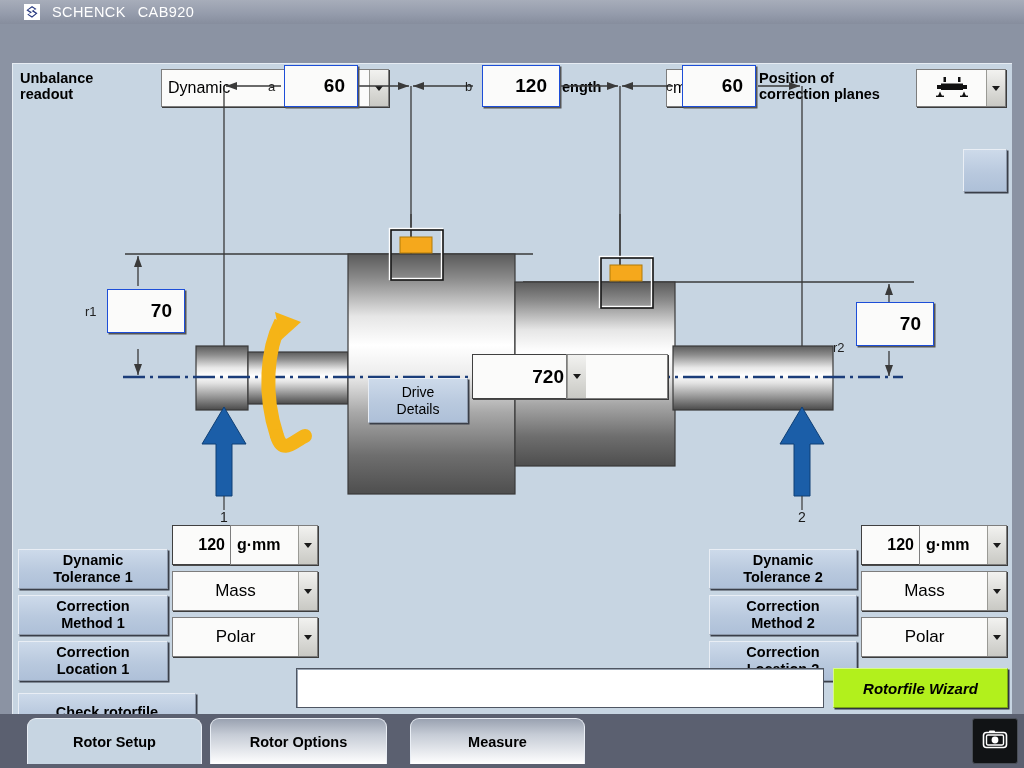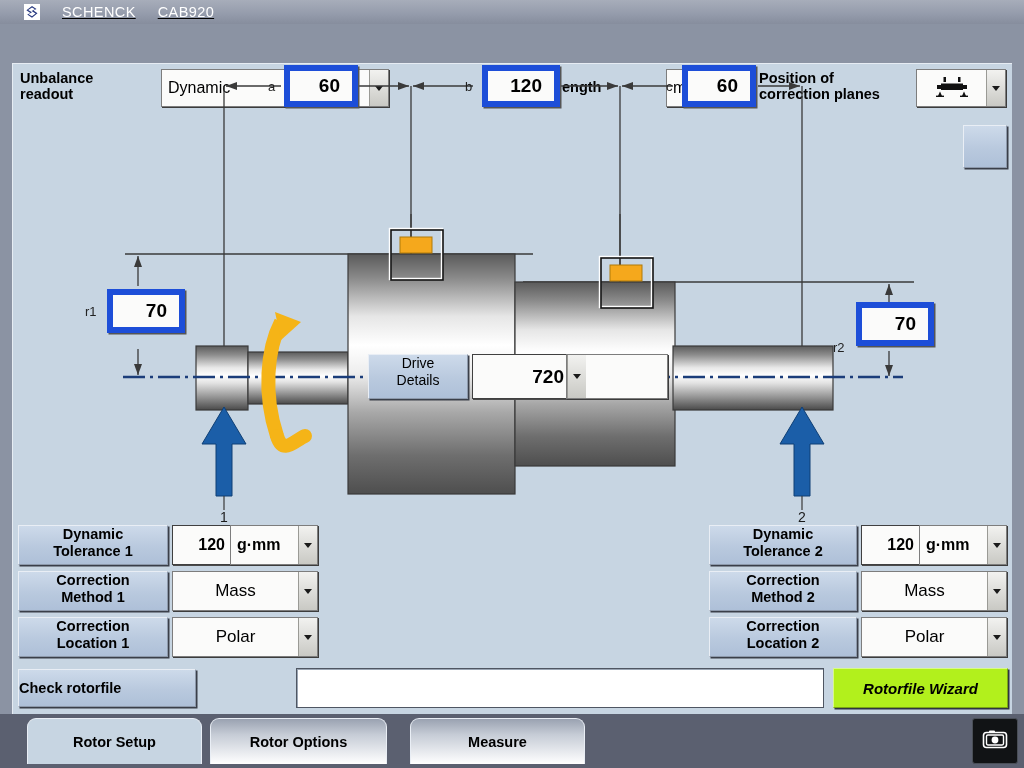--- a/index.html
+++ b/index.html
@@ -8,21 +8,21 @@
     font-family: "Liberation Sans", sans-serif;
     background: #8b93a3;
     -webkit-font-smoothing: antialiased;
   }
   #app { position:relative; width:1024px; height:768px; }
 
   
   .titlebar {
     position:absolute; left:0; top:0; width:1024px; height:24px;
     background: linear-gradient(to bottom,#a7adba 0%, #949bab 60%, #868d9d 100%);
-    display:flex; align-items:center; padding-left:24px; gap:22px;text-decoration:underline;
+    display:flex; align-items:center; padding-left:24px; gap:12px;
   }
   .logo-mark {
     width:16px; height:16px; background:#ffffff; position:relative;
     display:flex; align-items:center; justify-content:center;
   }
   .logo-mark svg { display:block; }
   .title-text { color:#ffffff; font-size:14.5px; letter-spacing:.4px; }
   .title-sub  { color:#ffffff; font-size:14.5px; letter-spacing:.4px; }
 
   
@@ -81,29 +81,29 @@
     box-shadow: 1px 1px 0 #4a4a4a;
     display:flex; align-items:center; justify-content:flex-end;
     padding-right:10px; font-size:19px; font-weight:bold; color:#000;
   }
 
   .btn3d {
     position:absolute;
     background: linear-gradient(to bottom,#cddaea 0%, #b9c9de 55%, #aec0d8 100%);
     border:1px solid #e9eef5; border-right-color:#8d99ab; border-bottom-color:#8d99ab;
     box-shadow: 1.5px 1.5px 0 #3a3f49;
-    display:flex; align-items:center; text-align:center;
-    font-size:14.5px; font-weight:bold; color:#000; line-height:17px; cursor:default;
+    display:flex; align-items:center; justify-content:center; text-align:center;
+    font-size:14.5px; font-weight:bold; color:#000; line-height:17px; cursor:default;margin-top:24px;
   }
 
   
   #diagram { position:absolute; left:0; top:0; width:1000px; height:651px; pointer-events:none;}
 
   .dim-box {
-    position:absolute; background:#fbfbfa; border:6px solid #1d4ed8;
+    position:absolute; background:#fbfbfa; border:1px solid #1d4ed8;
     box-shadow:1.5px 1.5px 0 #555;
     display:flex; align-items:center; justify-content:flex-end; padding-right:12px;
     font-size:19px; font-weight:bold; color:#000;padding-left:16px;
   }
   .dim-letter { position:absolute; font-size:13px; color:#222; }
 
   
   .statusfield {
     position:absolute; background:#ffffff; border:1px solid #4f5662;
     box-shadow: 1px 1px 0 #9aa5b3 inset;

